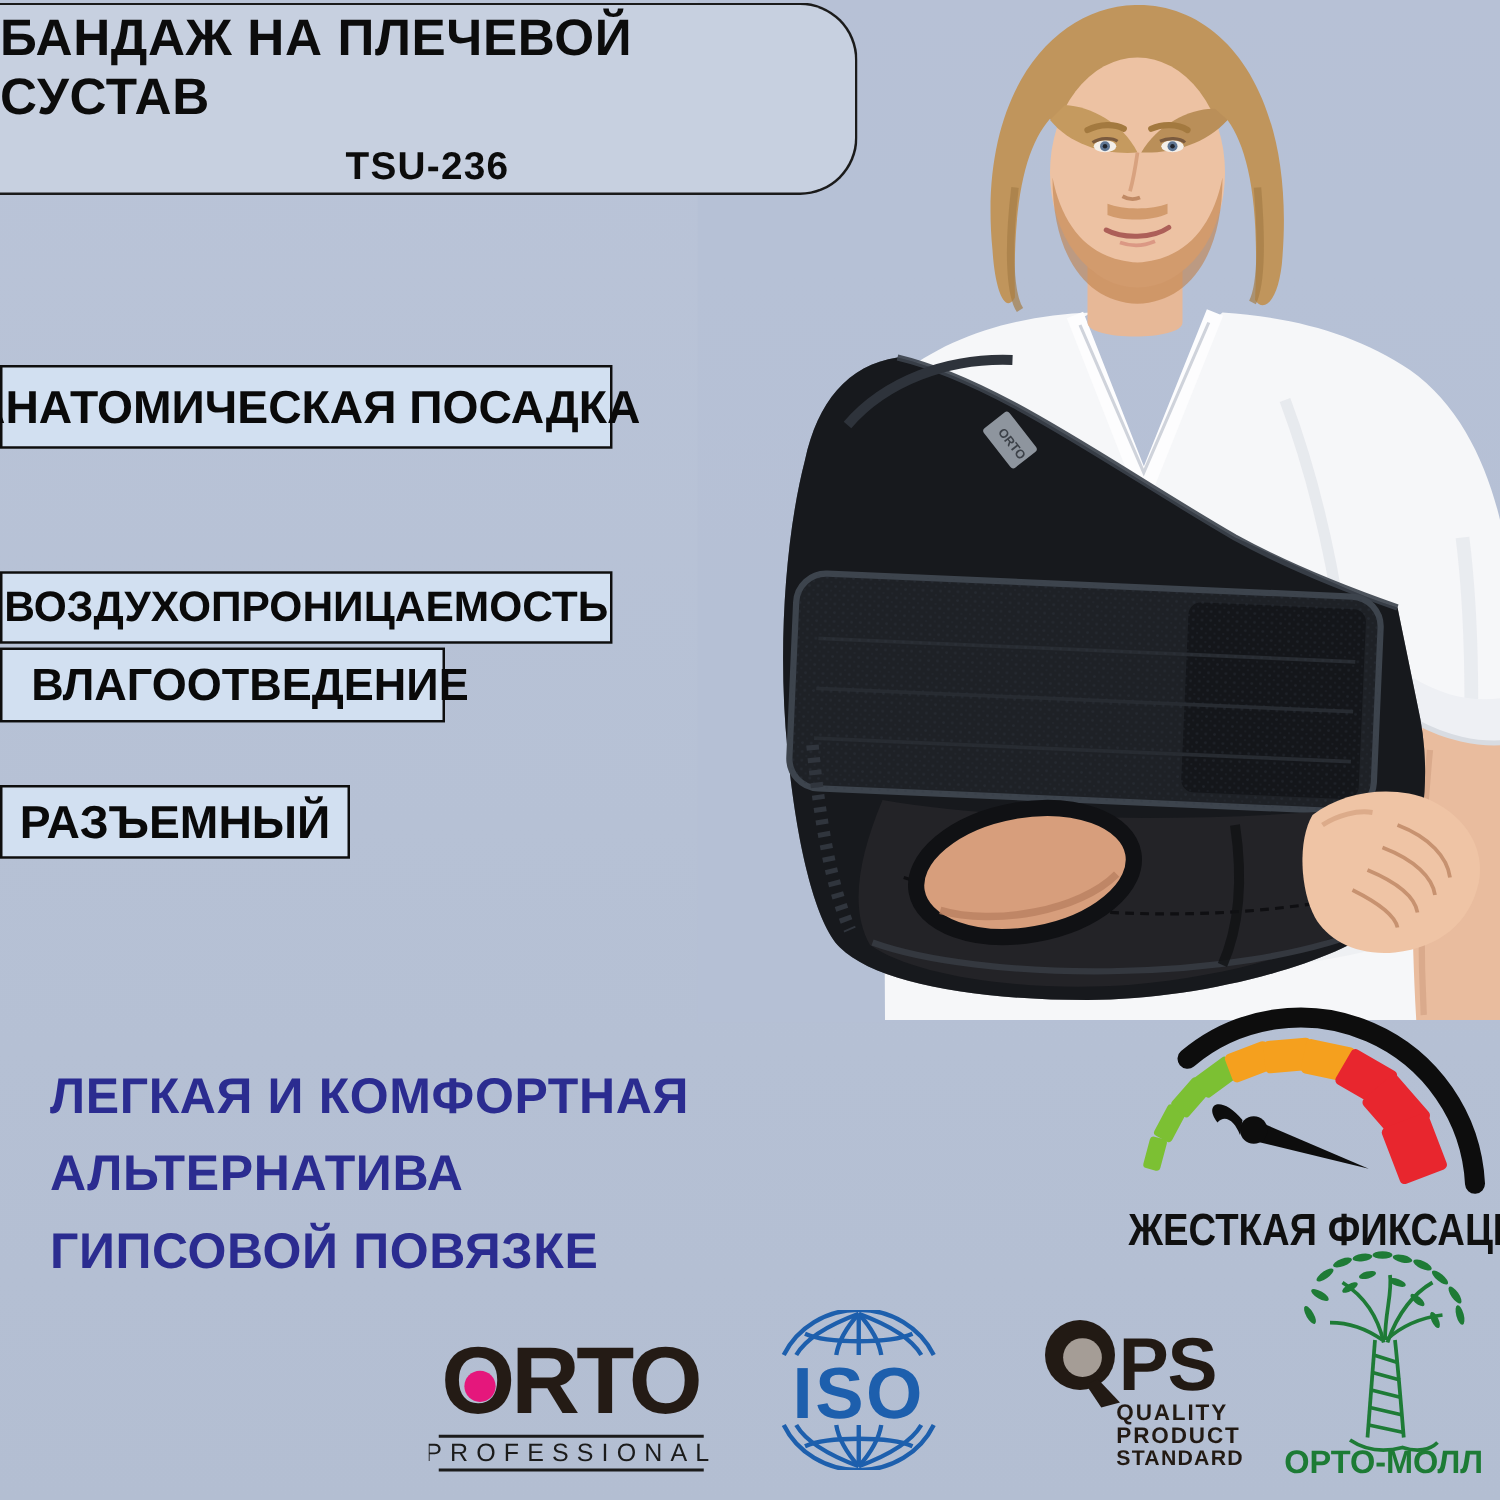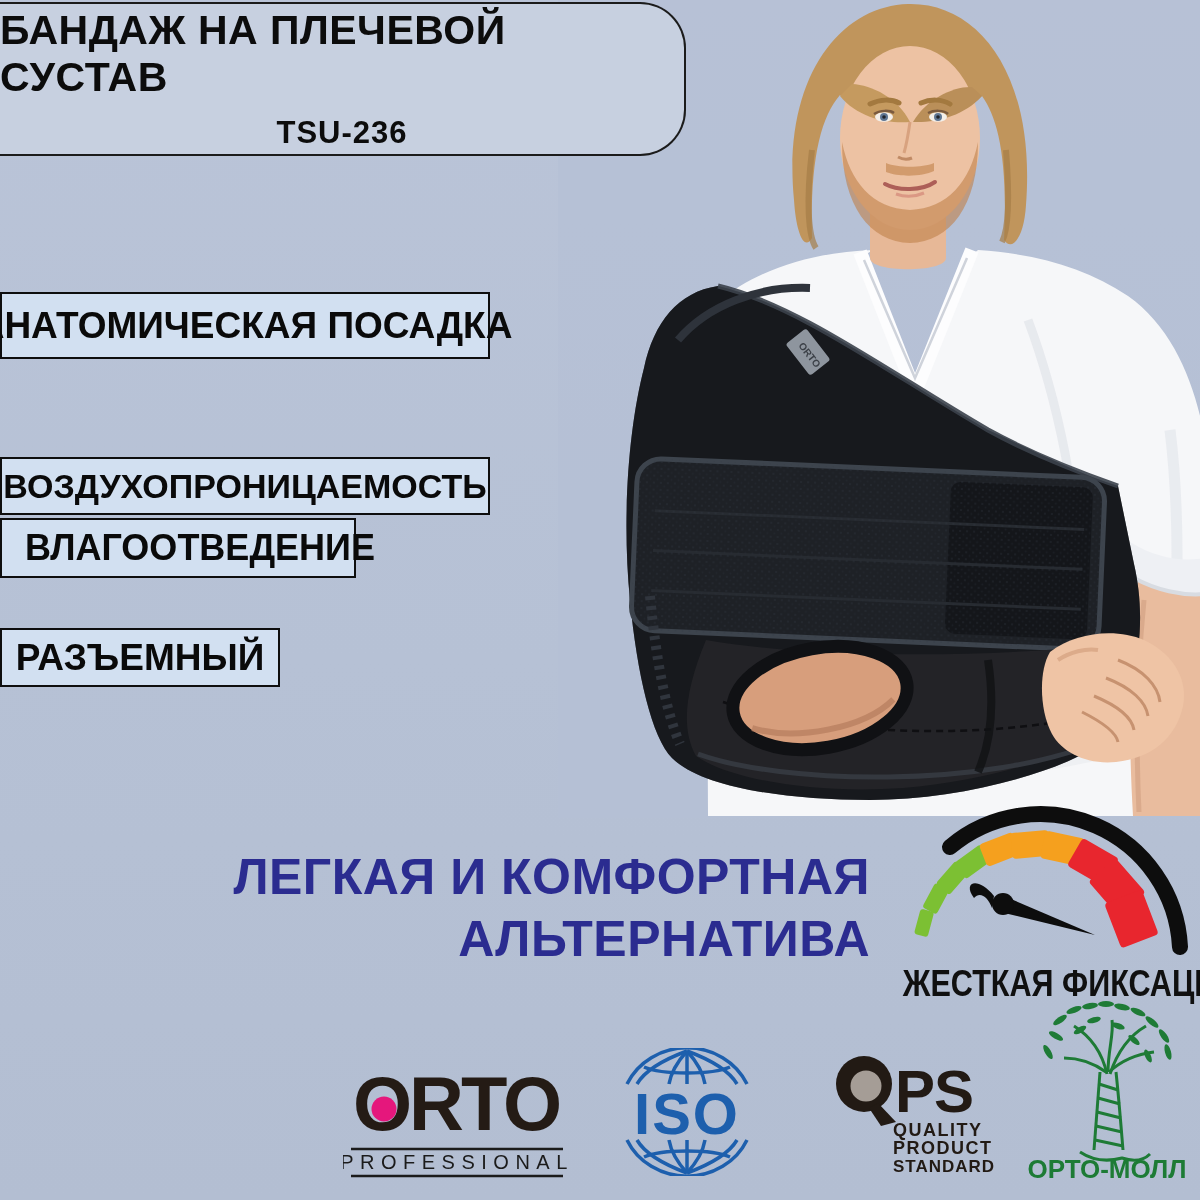--- a/index.html
+++ b/index.html
@@ -22,22 +22,22 @@
     position:absolute;left:0;box-sizing:border-box;background:#d2e0f1;border:2px solid #0e0e0e;
     display:flex;align-items:center;justify-content:center;
     font-weight:bold;color:#0a0a0a;white-space:nowrap;
   }
   .feat1{top:292px;width:490px;height:67px;font-size:37px;}
   .feat2{top:409px;width:490px;height:58px;font-size:34px;margin-top:48px;}
   .feat3{top:518px;width:356px;height:60px;font-size:36px;padding-left:44px;}
   .feat4{top:612px;width:280px;height:59px;font-size:37px;margin-top:16px;}
   
   .headline{
-    position:absolute;left:40px;top:846px;width:830px;text-align:right;
-    font-weight:bold;font-size:50px;line-height:62px;color:#2b2c90;letter-spacing:.5px;
+    position:absolute;left:40px;top:846px;width:830px;text-align:left;
+    font-weight:bold;font-size:40px;line-height:62px;color:#2b2c90;letter-spacing:.5px;
   }
   
   .gauge{position:absolute;left:890px;top:804px;width:305px;height:165px;}
   .fixation{
     position:absolute;left:878px;top:963px;width:330px;text-align:center;
     font-weight:bold;font-size:36px;color:#101010;transform:scaleX(.85);transform-origin:center;
     white-space:nowrap;letter-spacing:0;
   }
   
   .logo{position:absolute;}
@@ -185,20 +185,21 @@
     <div class="t2">TSU-236</div>
   </div>
 
   <div class="feat feat1">АНАТОМИЧЕСКАЯ ПОСАДКА</div>
   <div class="feat feat2">ВОЗДУХОПРОНИЦАЕМОСТЬ</div>
   <div class="feat feat3">ВЛАГООТВЕДЕНИЕ</div>
   <div class="feat feat4">РАЗЪЕМНЫЙ</div>
 
   <div class="headline">
     <div>ЛЕГКАЯ И КОМФОРТНАЯ АЛЬТЕРНАТИВА</div>
+    <div>ГИПСОВОЙ ПОВЯЗКЕ</div>
   </div>
 
   <svg class="gauge" viewBox="0 0 305 165" aria-hidden="true">
 
     <path d="M60,43 A140,140 0 0 1 290,143" fill="none" stroke="#0d0d0d" stroke-width="16" stroke-linecap="round"></path>
 
     <g fill="#7cc033">
       <g transform="rotate(-75 150 150)">
           <rect x="137" y="23" width="26" height="14" rx="3"></rect>
         </g>

